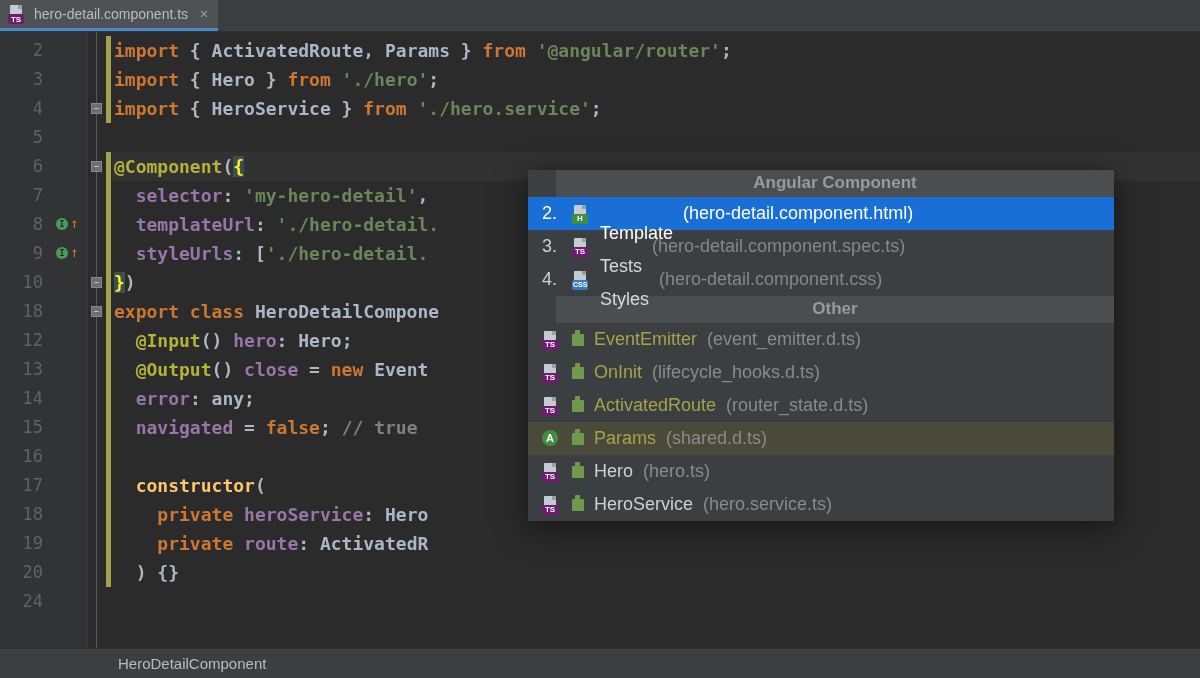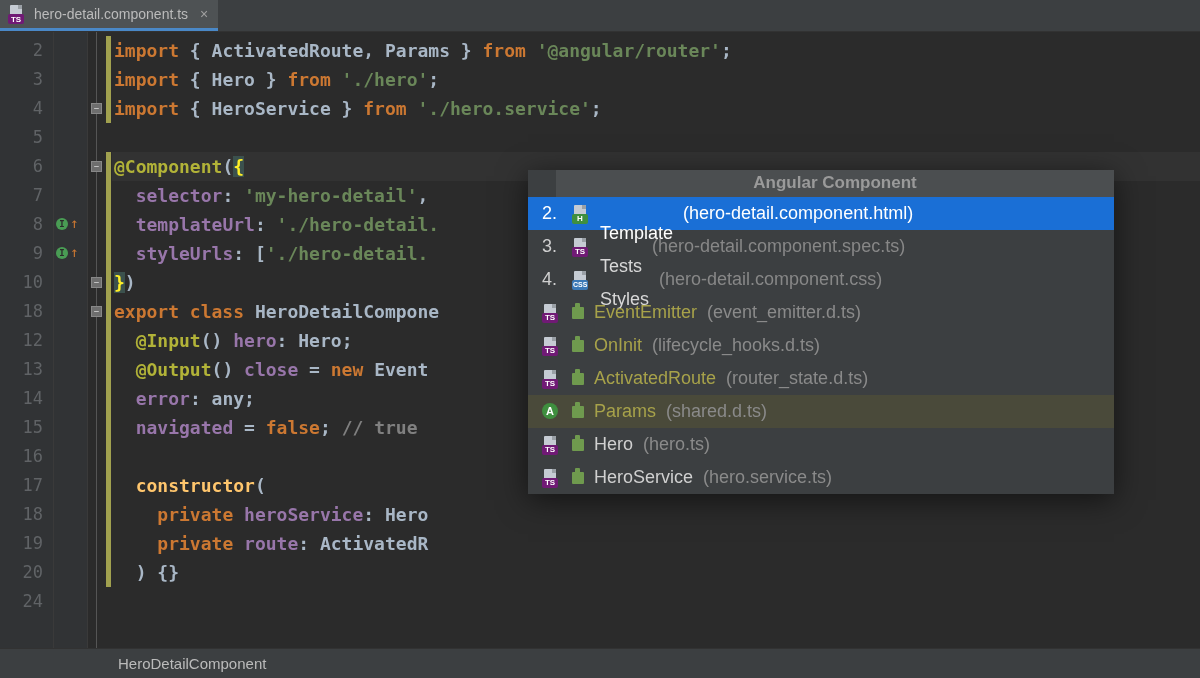--- a/index.html
+++ b/index.html
@@ -275,20 +275,21 @@
     <div class="item">
       <span class="num">4.</span>
       <span class="file-icon small">
         <span class="fi-page"></span>
         <span class="fi-fold"></span>
         <span class="fi-badge badge-css">CSS</span>
       </span>
       <span class="lbl">Styles </span>
       <span class="sub">(hero-detail.component.css)</span>
     </div>
+    <div class="section">Other</div>
     <div class="oitem">
       <span class="file-icon small">
         <span class="fi-page"></span>
         <span class="fi-fold"></span>
         <span class="fi-badge badge-ts">TS</span>
       </span>
       <span class="nav-icon"></span>
       <span class="olbl">EventEmitter </span>
       <span class="sub">(event_emitter.d.ts)</span>
     </div>

